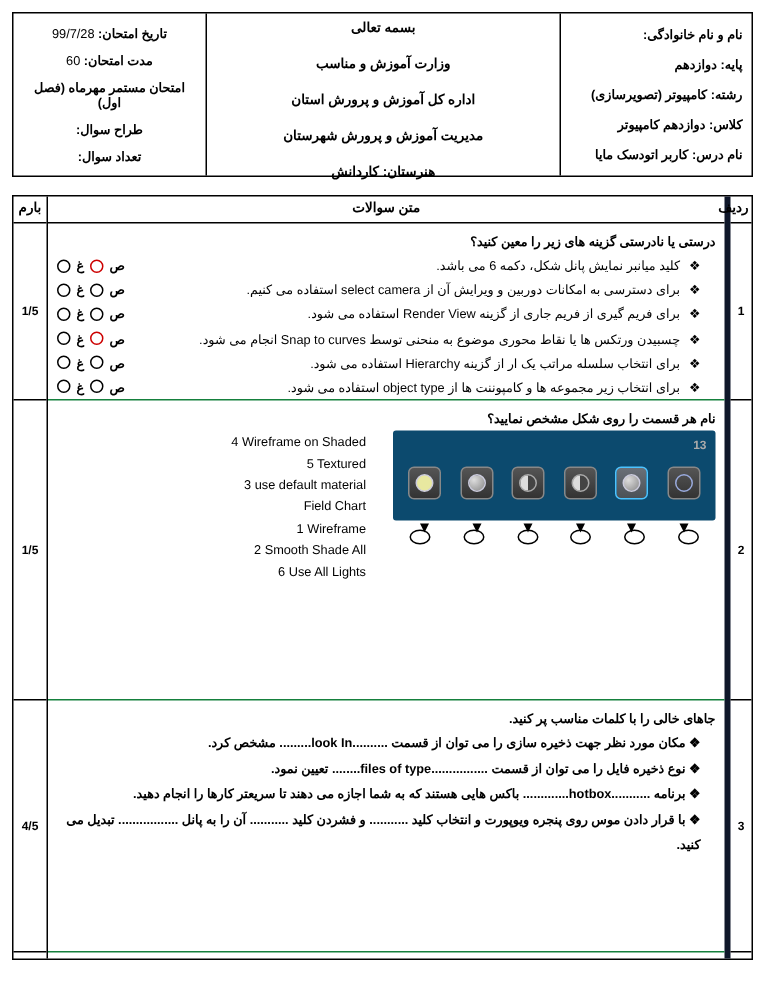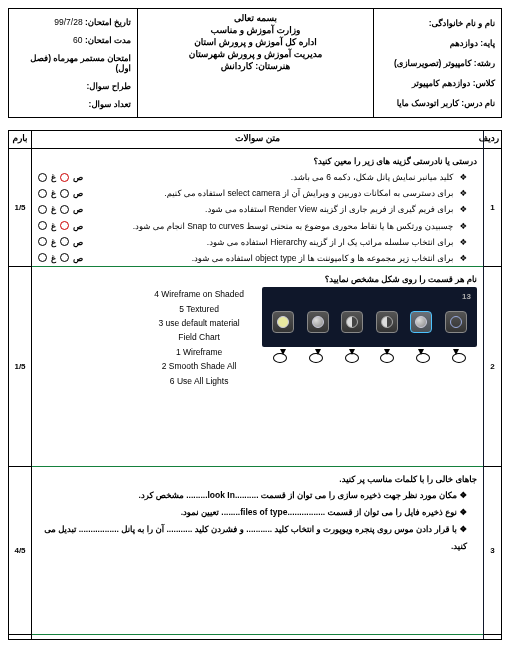--- a/index.html
+++ b/index.html
@@ -1,61 +1,61 @@
 <!DOCTYPE html>
 <html dir="rtl" lang="fa"><head>
 <meta charset="utf-8">
 <style>
 * { box-sizing: border-box; margin: 0; padding: 0; }
 body { background: #fff; font-family: Tahoma, Arial, sans-serif; font-size: 9px; width: 510px; height: 660px; padding: 8px; direction: rtl; }
 .header-box { border: 1px solid #000; display: flex; height: 110px; margin-bottom: 12px; }
 .header-col { border-left: 1px solid #000; padding: 4px 6px; display: flex; flex-direction: column; justify-content: space-around; }
 .header-col:last-child { border-left: none; }
 .col-right { width: 26%; }
-.col-mid { width: 48%; text-align: center; justify-content: flex-start; gap: 2px; padding-top: 4px; }
-.col-left { width: 26%; }
+.col-mid { width: 48%; text-align: center; justify-content: flex-start; gap: 14px; padding-top: 4px; }
+.col-left { width: 26%; text-align: center; }
 .field-label { font-weight: bold; font-size: 8.5px; }
 .field-value { font-weight: normal; }
 .center-line { font-size: 9px; font-weight: bold; }
 
 .questions-box { border: 1px solid #000; display: flex; min-height: 510px; }
-.q-col-rowno { width: 18px; border-left: 1px solid #0f172a; font-size: 8px; font-weight: bold; text-align: center; }
+.q-col-rowno { width: 18px; border-left: 4px solid #0f172a; font-size: 8px; font-weight: bold; text-align: center; }
 .q-col-main { flex: 1; border-left: 1px solid #000; }
 .q-col-score { width: 22px; font-size: 8px; font-weight: bold; text-align: center; }
 .q-head { border-bottom: 1px solid #000; text-align: center; font-weight: bold; font-size: 9px; padding: 2px; height: 18px; }
 .q-col-rowno .q-head, .q-col-score .q-head { }
 .q-block { border-bottom: 1px solid #15803d; padding: 4px 6px; font-size: 8.5px; line-height: 1.9; }
 .q-side-cell { border-bottom: 1px solid #000; display: flex; align-items: center; justify-content: center; }
 .q1-h { height: 118px; }
 .q2-h { height: 200px; }
 .q3-h { height: 168px; }
 .prompt { font-weight: bold; }
 .bullet { color: #000; }
 .tf-line { display: flex; gap: 6px; align-items: center; margin-right: 10px; }
 .tf-text { flex: 1; }
 .tf-choices { display: flex; gap: 4px; align-items: center; font-weight: bold; }
 .circle { width: 9px; height: 9px; border: 1px solid #c00; border-radius: 50%; display: inline-block; }
 .circle-blk { width: 9px; height: 9px; border: 1px solid #000; border-radius: 50%; display: inline-block; }
 
 .toolbar-wrap { display: flex; gap: 18px; align-items: flex-start; }
-.toolbar { background: #0f172a; width: 215px; height: 60px; position: relative; border-radius: 2px; font-weight: bold; }
+.toolbar { background: #0c4a6e; width: 215px; height: 60px; position: relative; border-radius: 2px; font-weight: bold; }
 .tool-icons { position: absolute; top: 24px; left: 0; right: 0; display: flex; justify-content: space-around; padding: 0 4px; }
 .tool-ic { width: 22px; height: 22px; border: 1px solid #888; border-radius: 4px; background: linear-gradient(#555,#333); display: flex; align-items: center; justify-content: center; }
 .tool-ic.sel { border-color: #4cc3ff; background: linear-gradient(#6a7078,#4b5157); }
 .tool-shape { width: 12px; height: 12px; border: 1px solid #ccd; border-radius: 2px; }
 .tool-shape.sphere { border-radius: 50%; background: radial-gradient(circle at 30% 30%, #ddd, #888); }
 .tool-shape.half { border-radius: 50%; background: linear-gradient(90deg,#ddd 50%,#444 50%); border:1px solid #aaa;}
 .tool-shape.wire { border-radius: 50%; background: transparent; border:1px solid #9ad; }
 .tool-shape.bulb { border-radius:50%; background:#e8e8a0; }
 .tb-label { position: absolute; top: 2px; right: 6px; color: #aaa; font-size: 8px; }
 .arrows-row { display: flex; justify-content: space-around; padding: 0 4px; margin-top: 58px; position:absolute; width:100%; top:4px;}
 .arrow-dn { width:0; height:0; border-left:3px solid transparent; border-right:3px solid transparent; border-top:6px solid #000; }
 .blank-circles { display:flex; justify-content:space-around; width:215px; margin-top:6px;}
 .blank-c { width:14px; height:10px; border:1px solid #000; border-radius:50%; }
-.opts-col { font-size: 8.5px; line-height:1.7; text-align:center; direction:ltr; }
+.opts-col { font-size: 8.5px; line-height:1.7; text-align:right; direction:ltr; }
 .fill-line { margin-right:10px; line-height: 2; font-weight: bold; }
 </style>
 </head>
 <body>
 
 <div class="header-box">
   <div class="header-col col-right">
     <div class="field-label">نام و نام خانوادگی:</div>
     <div class="field-label">پایه: دوازدهم</div>
     <div class="field-label">رشته: کامپیوتر (تصویرسازی)</div>
@@ -206,20 +206,21 @@
           <div>2 Smooth Shade All</div>
           <div>6  Use All Lights</div>
         </div>
       </div>
     </div>
 
     <div class="q-block q3-h">
       <div class="prompt">جاهای خالی را با کلمات مناسب پر کنید.</div>
       <div class="fill-line"><span class="bullet">❖</span> <span>مکان مورد نظر جهت ذخیره سازی را می توان از قسمت ..........look In......... مشخص کرد.</span></div>
       <div class="fill-line"><span class="bullet">❖</span> <span>نوع ذخیره فایل را می توان از قسمت ................files of type........ تعیین نمود.</span></div>
+      <div class="fill-line"><span class="bullet">❖</span> <span>برنامه ...........hotbox............. باکس هایی هستند که به شما اجازه می دهند تا سریعتر کارها را انجام دهید.</span></div>
       <div class="fill-line"><span class="bullet">❖</span> <span>با قرار دادن موس روی پنجره ویوپورت و انتخاب کلید ........... و فشردن کلید ........... آن را به پانل ................. تبدیل می کنید.</span></div>
     </div>
   </div>
 
   <div class="q-col-score">
     <div class="q-head">بارم</div>
     <div class="q-side-cell q1-h">1/5</div>
     <div class="q-side-cell q2-h">1/5</div>
     <div class="q-side-cell q3-h">4/5</div>
   </div>

